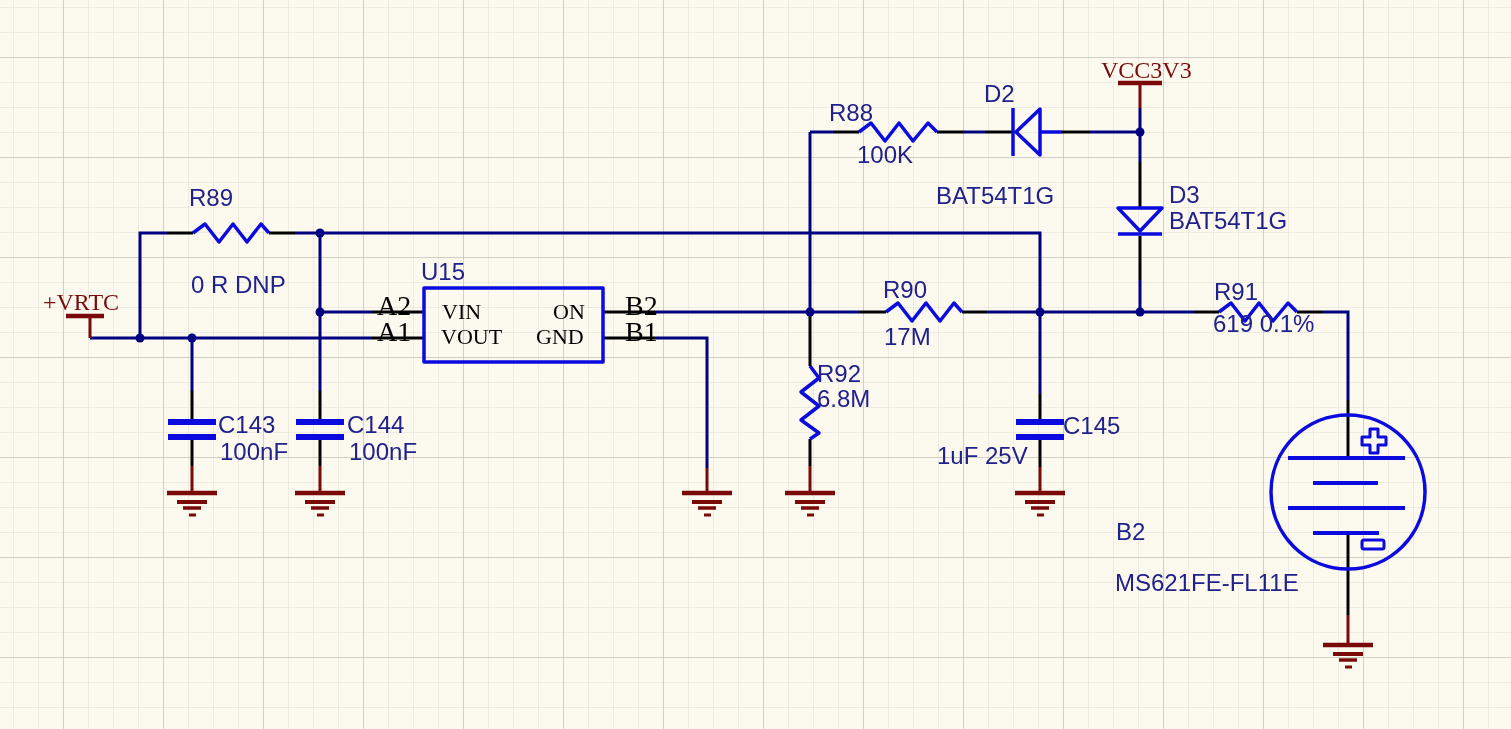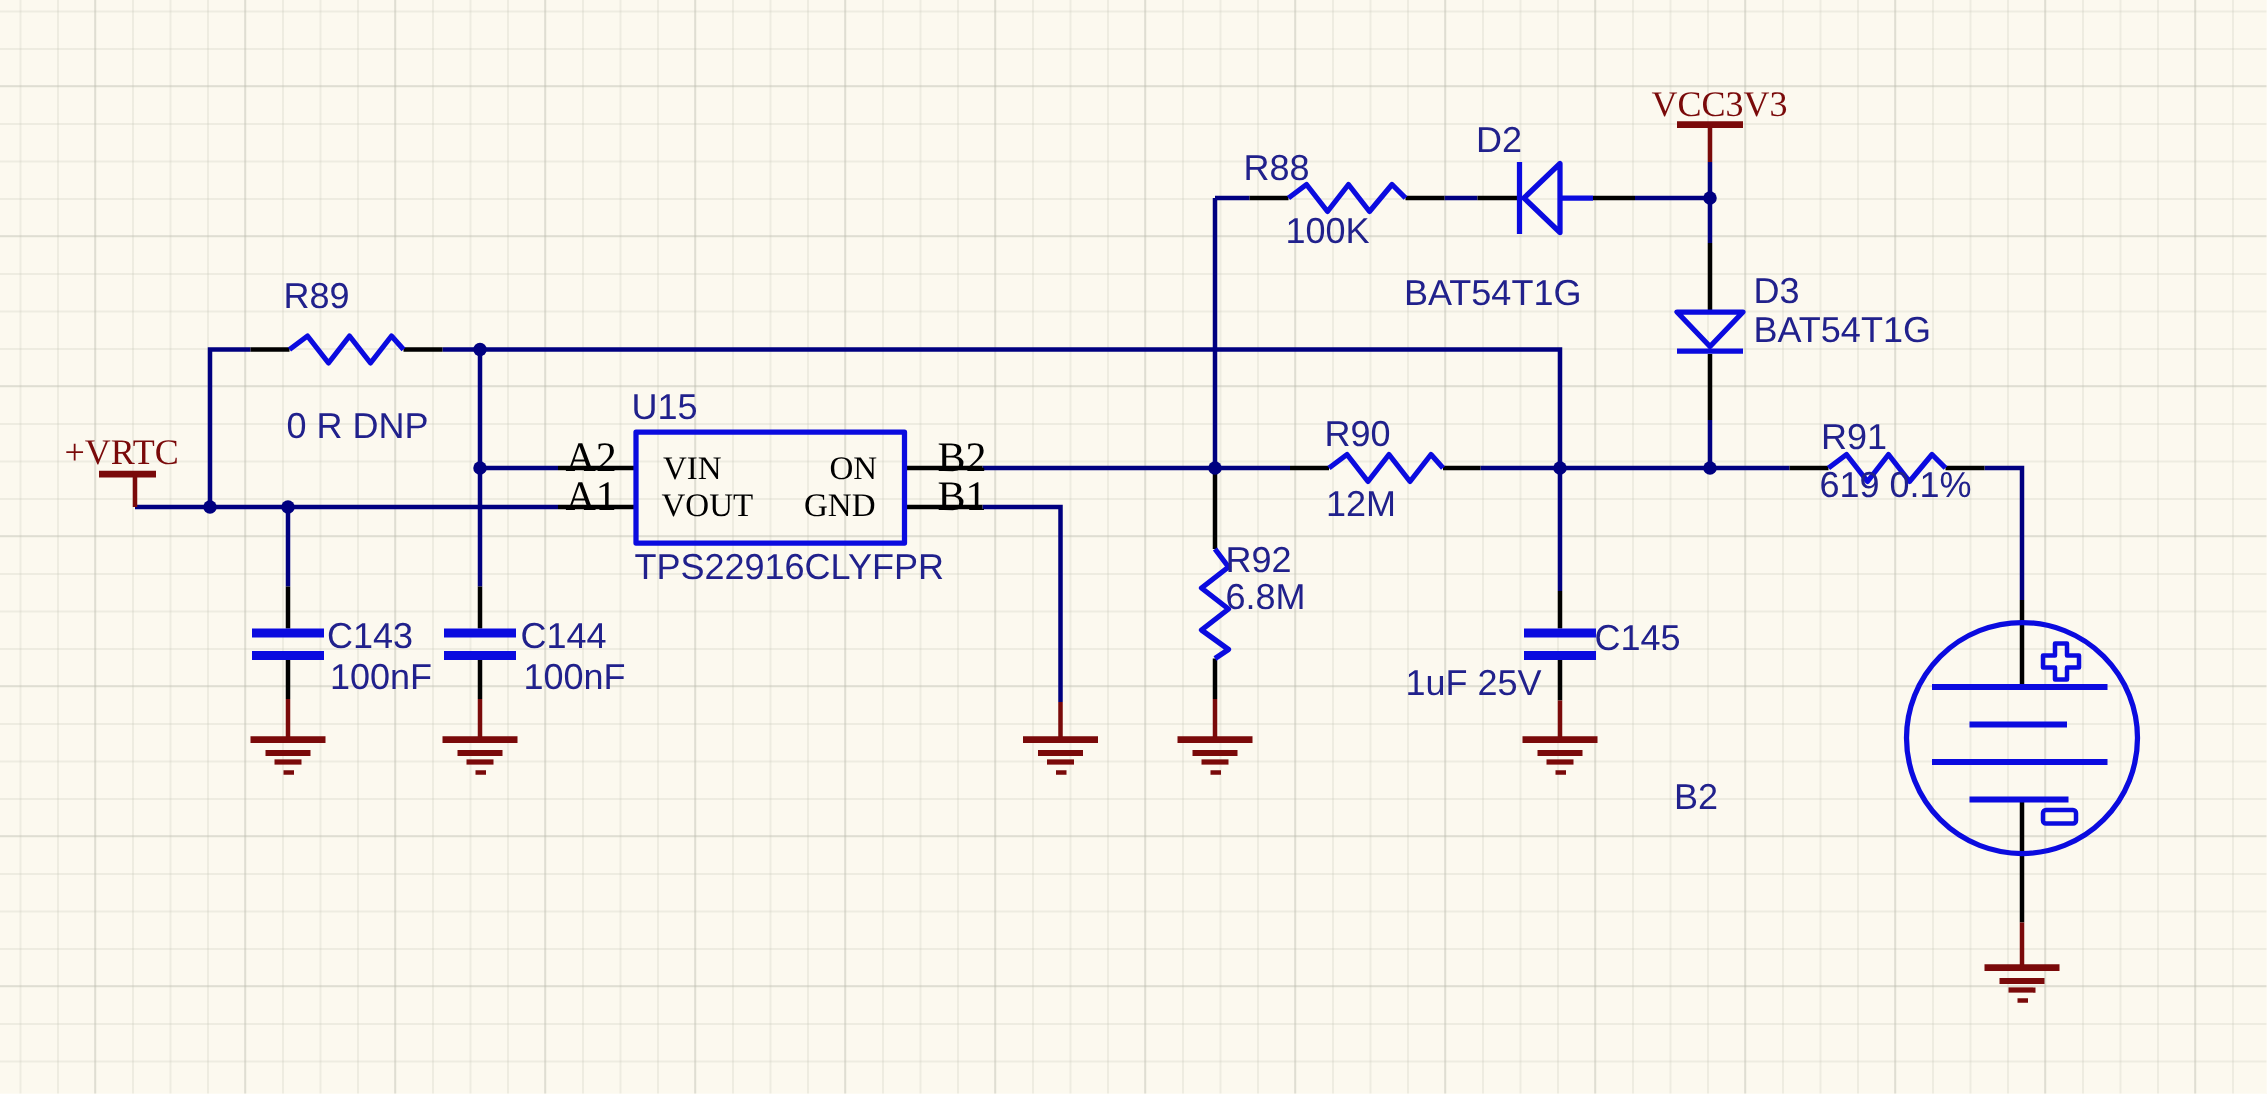--- a/index.html
+++ b/index.html
@@ -220,43 +220,43 @@
 
   <div class="lbl" style="left:189px;top:186px;">R89</div>
   <div class="lbl" style="left:191px;top:273px;">0 R DNP</div>
 
   <div class="lbl" style="left:218px;top:413px;">C143</div>
   <div class="lbl" style="left:220px;top:440px;">100nF</div>
   <div class="lbl" style="left:347px;top:413px;">C144</div>
   <div class="lbl" style="left:349px;top:440px;">100nF</div>
 
   <div class="lbl" style="left:421px;top:260px;">U15</div>
-  <div class="lbl" style="left:423px;top:367px;">TPS22916CLYFPR</div>
   <div class="pin-num" style="left:377px;top:292px;">A2</div>
   <div class="pin-num" style="left:377px;top:318px;">A1</div>
   <div class="pin-num" style="left:625px;top:292px;">B2</div>
   <div class="pin-num" style="left:625px;top:318px;">B1</div>
   <div class="pin-name" style="left:442px;top:301px;">VIN</div>
   <div class="pin-name" style="left:441px;top:326px;">VOUT</div>
   <div class="pin-name" style="left:553px;top:301px;">ON</div>
   <div class="pin-name" style="left:536px;top:326px;">GND</div>
 
   <div class="lbl" style="left:829px;top:101px;">R88</div>
   <div class="lbl" style="left:857px;top:143px;">100K</div>
   <div class="lbl" style="left:984px;top:82px;">D2</div>
   <div class="lbl" style="left:936px;top:184px;">BAT54T1G</div>
 
   <div class="lbl" style="left:1169px;top:183px;">D3</div>
   <div class="lbl" style="left:1169px;top:209px;">BAT54T1G</div>
 
   <div class="lbl" style="left:883px;top:278px;">R90</div>
-  <div class="lbl" style="left:884px;top:325px;">12M</div>
+  <div class="lbl" style="left:884px;top:325px;">17M</div>
   <div class="lbl" style="left:817px;top:362px;">R92</div>
   <div class="lbl" style="left:817px;top:387px;">6.8M</div>
   <div class="lbl" style="left:1063px;top:414px;">C145</div>
   <div class="lbl" style="left:937px;top:444px;">1uF 25V</div>
 
   <div class="lbl" style="left:1214px;top:280px;">R91</div>
   <div class="lbl" style="left:1213px;top:312px;">619 0.1%</div>
 
   <div class="lbl" style="left:1116px;top:520px;">B2</div>
+  <div class="lbl" style="left:1115px;top:571px;">MS621FE-FL11E</div>
 
 </div>
 
 </body></html>

